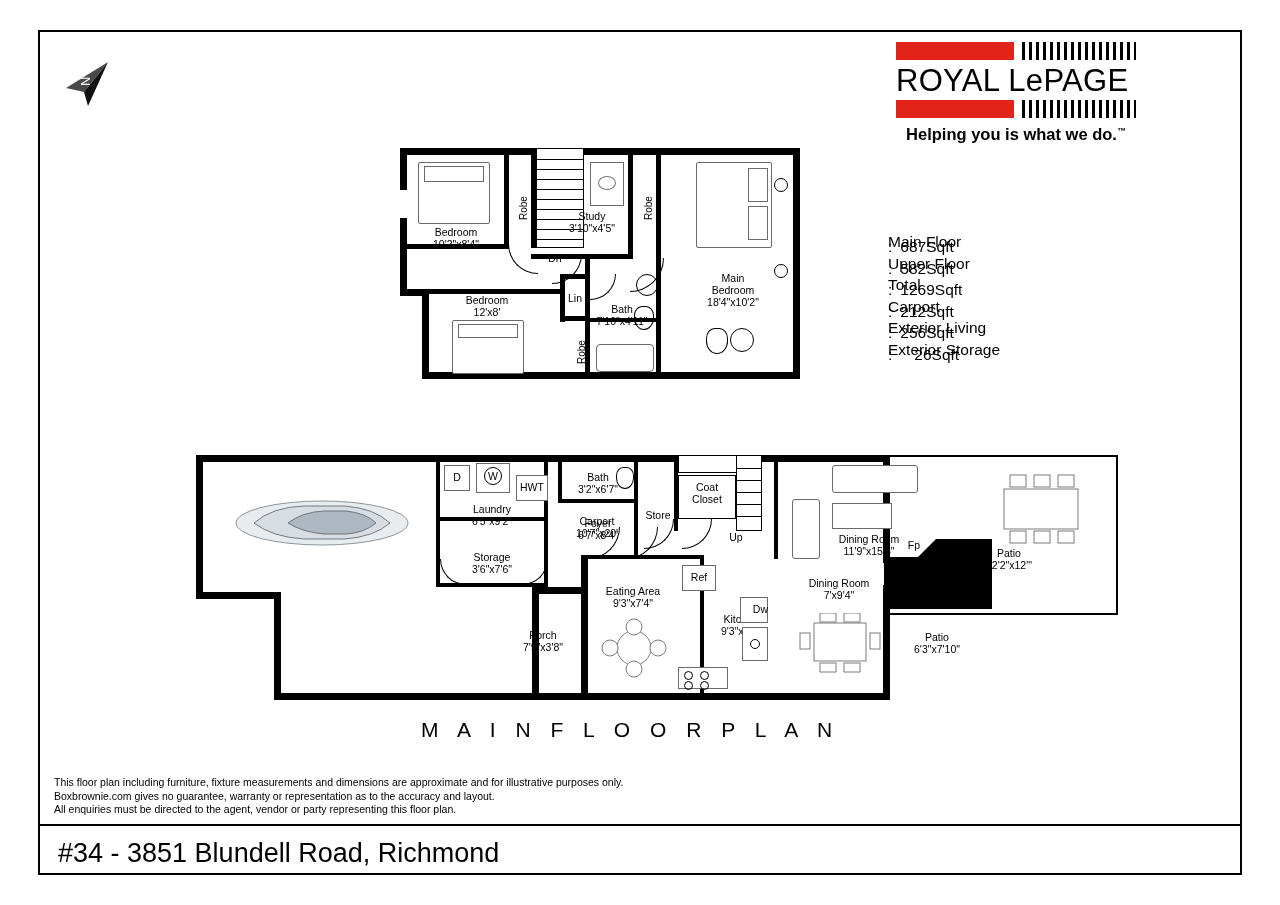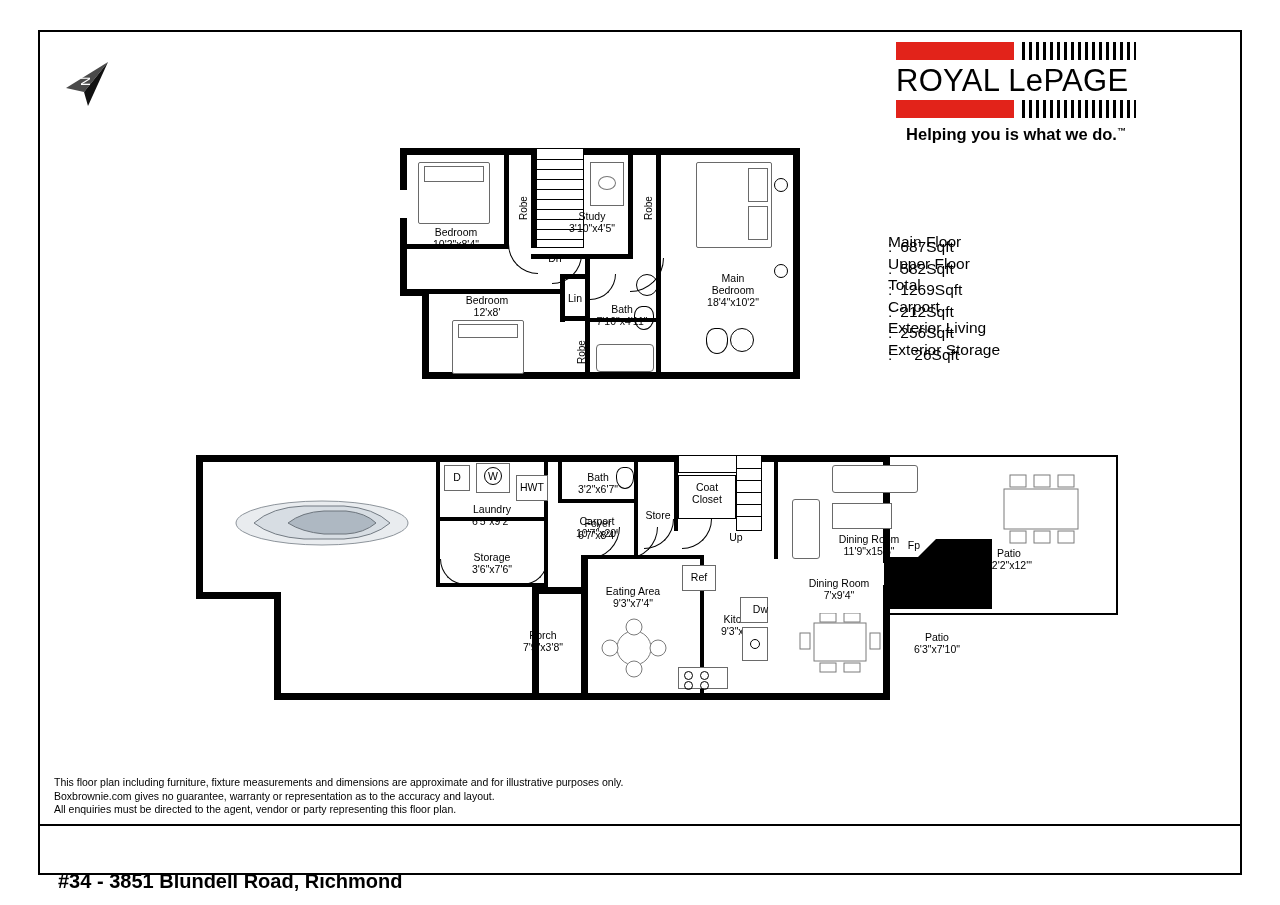--- a/index.html
+++ b/index.html
@@ -28,21 +28,21 @@
   .areas td{padding:0 0 0 0;white-space:nowrap;font-size:15.5px;}
   .areas td.lbl{padding-right:10px;}
   .areas td.col{padding-right:8px;}
   .areas td.val{text-align:left;}
 
   
   .plantitle{position:absolute;font-size:21px;letter-spacing:7px;text-align:center;}
 
   
   .disclaimer{position:absolute;left:54px;top:776px;font-size:10.5px;line-height:13.5px;}
-  .address{position:absolute;left:58px;top:838px;font-size:20px;font-weight:bold;margin-top:32px;}
+  .address{position:absolute;left:58px;top:838px;font-size:27px;font-weight:normal;}
 
   
   .plan{position:absolute;}
   .w{position:absolute;background:#000;}          
   .tw{position:absolute;background:#000;}
   .lbl{position:absolute;text-align:center;font-size:10.5px;line-height:12px;white-space:nowrap;}
   .vlbl{position:absolute;font-size:10px;transform:rotate(-90deg);transform-origin:left top;white-space:nowrap;}
   .box{position:absolute;border:1px solid #000;background:#fff;box-sizing:border-box;}
   .boxg{position:absolute;border:1px solid #6a6a6a;background:#fff;box-sizing:border-box;}
   .arc{position:absolute;border:1px solid #000;border-radius:50%;box-sizing:border-box;}
@@ -370,20 +370,21 @@
       <rect x="16" y="16" width="74" height="40" fill="#fff" stroke="#7b7b7b"></rect>
       <rect x="22" y="2" width="16" height="12" fill="#fff" stroke="#7b7b7b"></rect>
       <rect x="46" y="2" width="16" height="12" fill="#fff" stroke="#7b7b7b"></rect>
       <rect x="70" y="2" width="16" height="12" fill="#fff" stroke="#7b7b7b"></rect>
       <rect x="22" y="58" width="16" height="12" fill="#fff" stroke="#7b7b7b"></rect>
       <rect x="46" y="58" width="16" height="12" fill="#fff" stroke="#7b7b7b"></rect>
       <rect x="70" y="58" width="16" height="12" fill="#fff" stroke="#7b7b7b"></rect>
     </svg>
   </div>
 
+  <div class="plantitle" style="left:420px;top:718px;width:420px;">M A I N   F L O O R   P L A N</div>
 
   <div class="disclaimer">
     <div>This floor plan including furniture, fixture measurements and dimensions are approximate and for illustrative purposes only.</div>
     <div>Boxbrownie.com gives no guarantee, warranty or representation as to the accuracy and layout.</div>
     <div>All enquiries must be directed to the agent, vendor or party representing this floor plan.</div>
   </div>
 
   <div class="address">#34 - 3851 Blundell Road, Richmond</div>
 </div>
 

